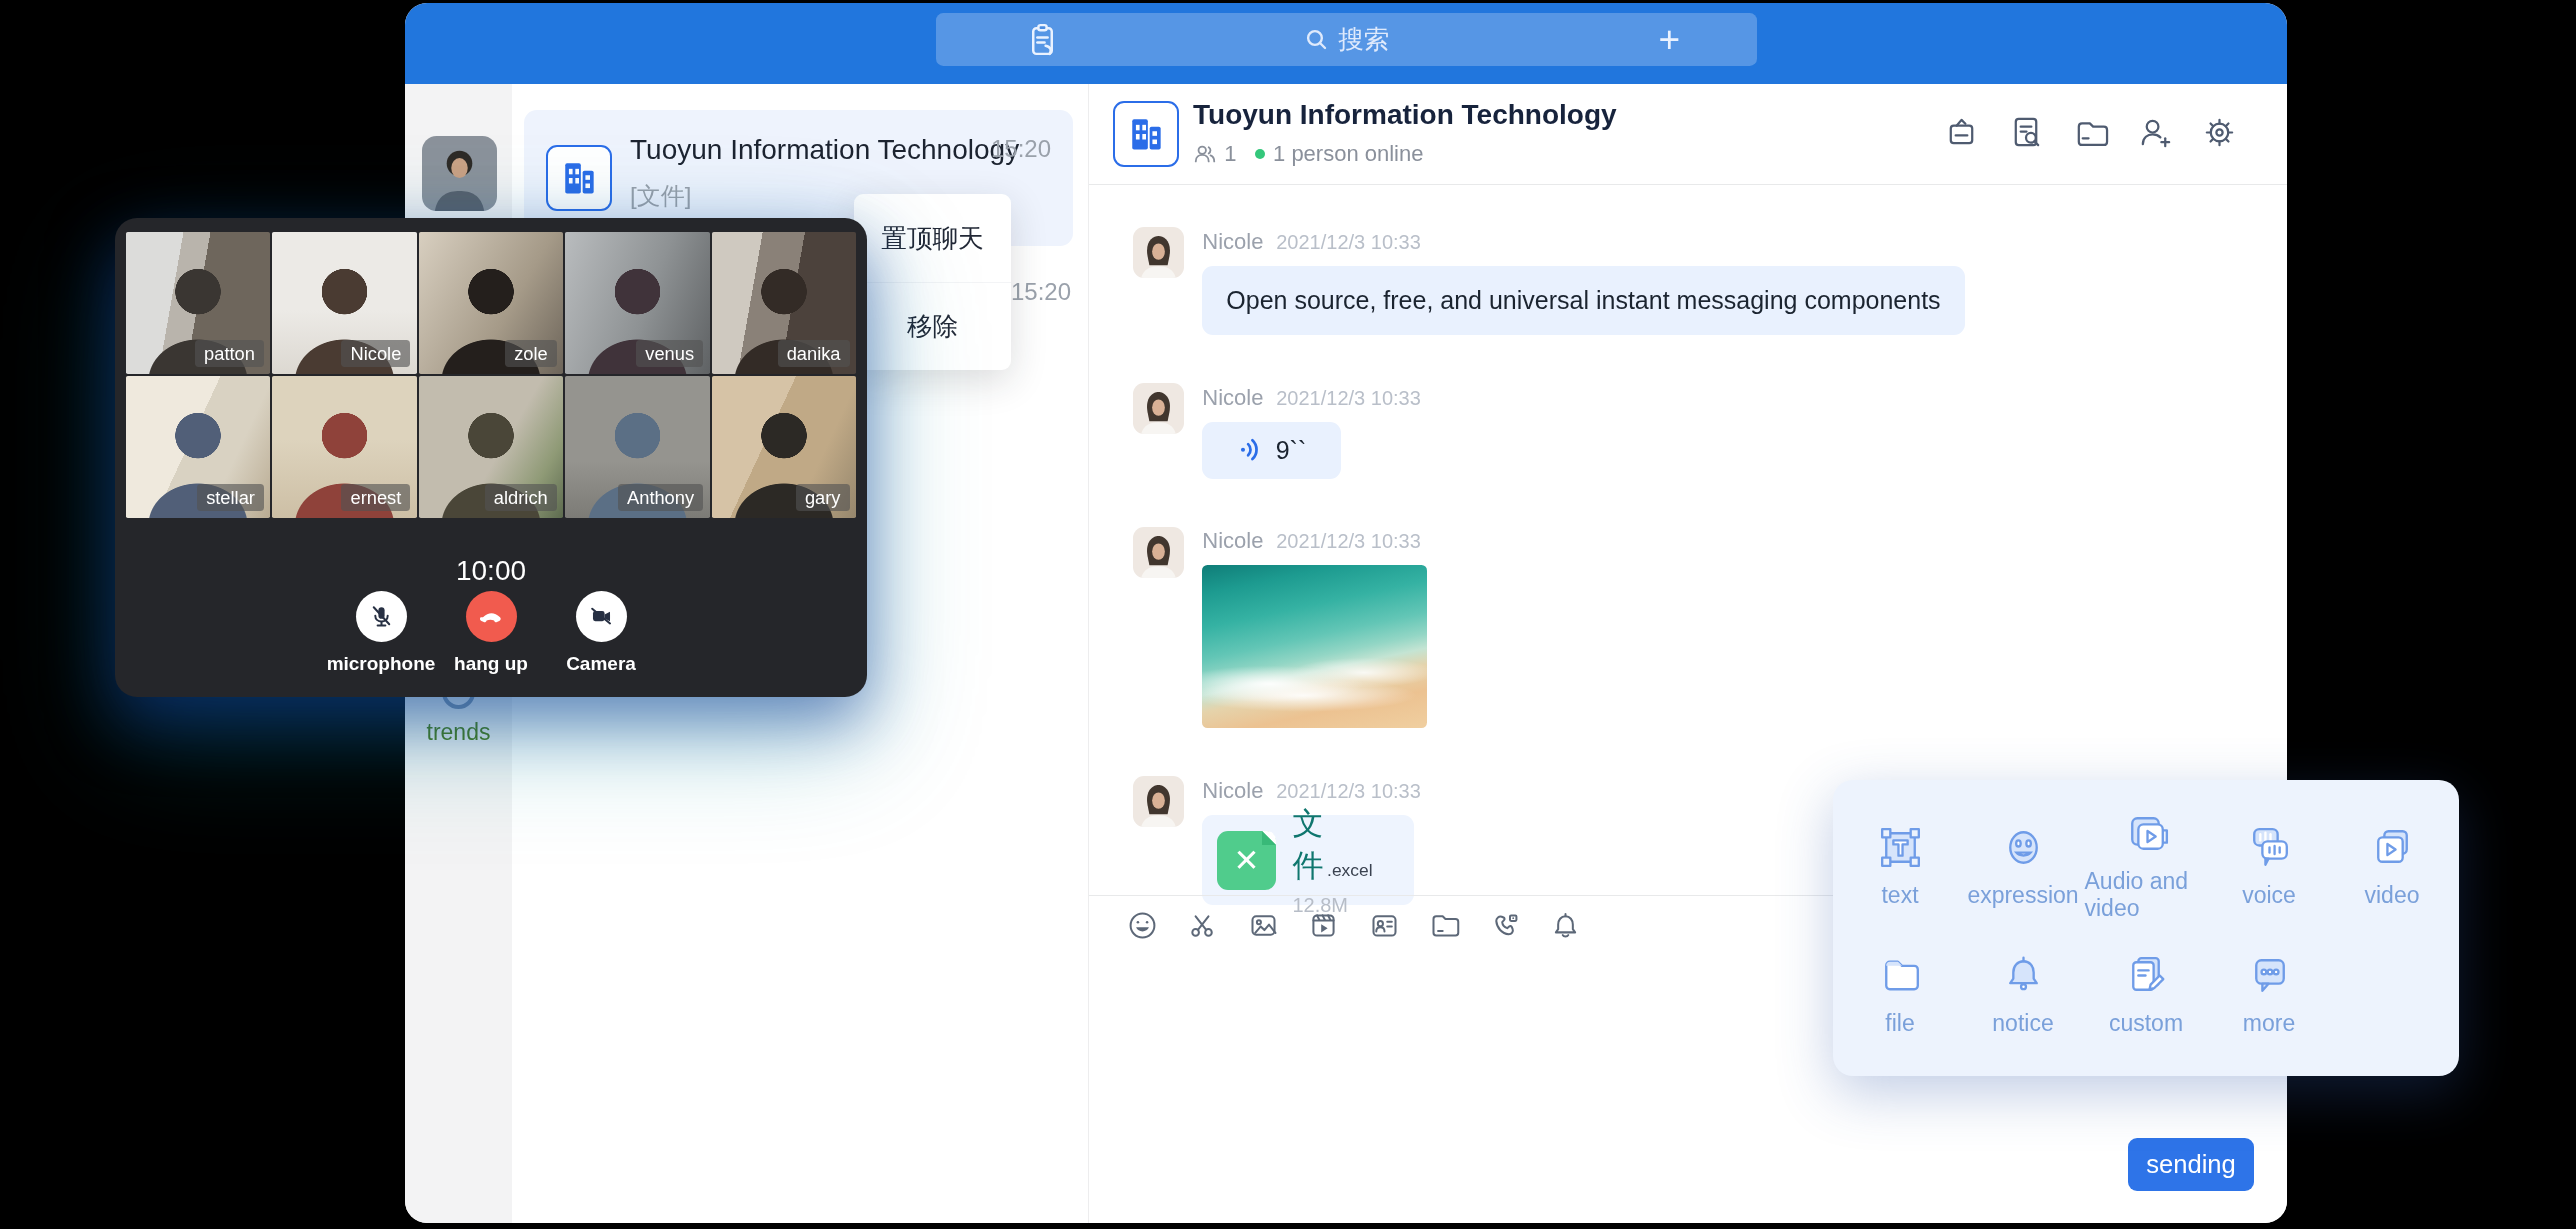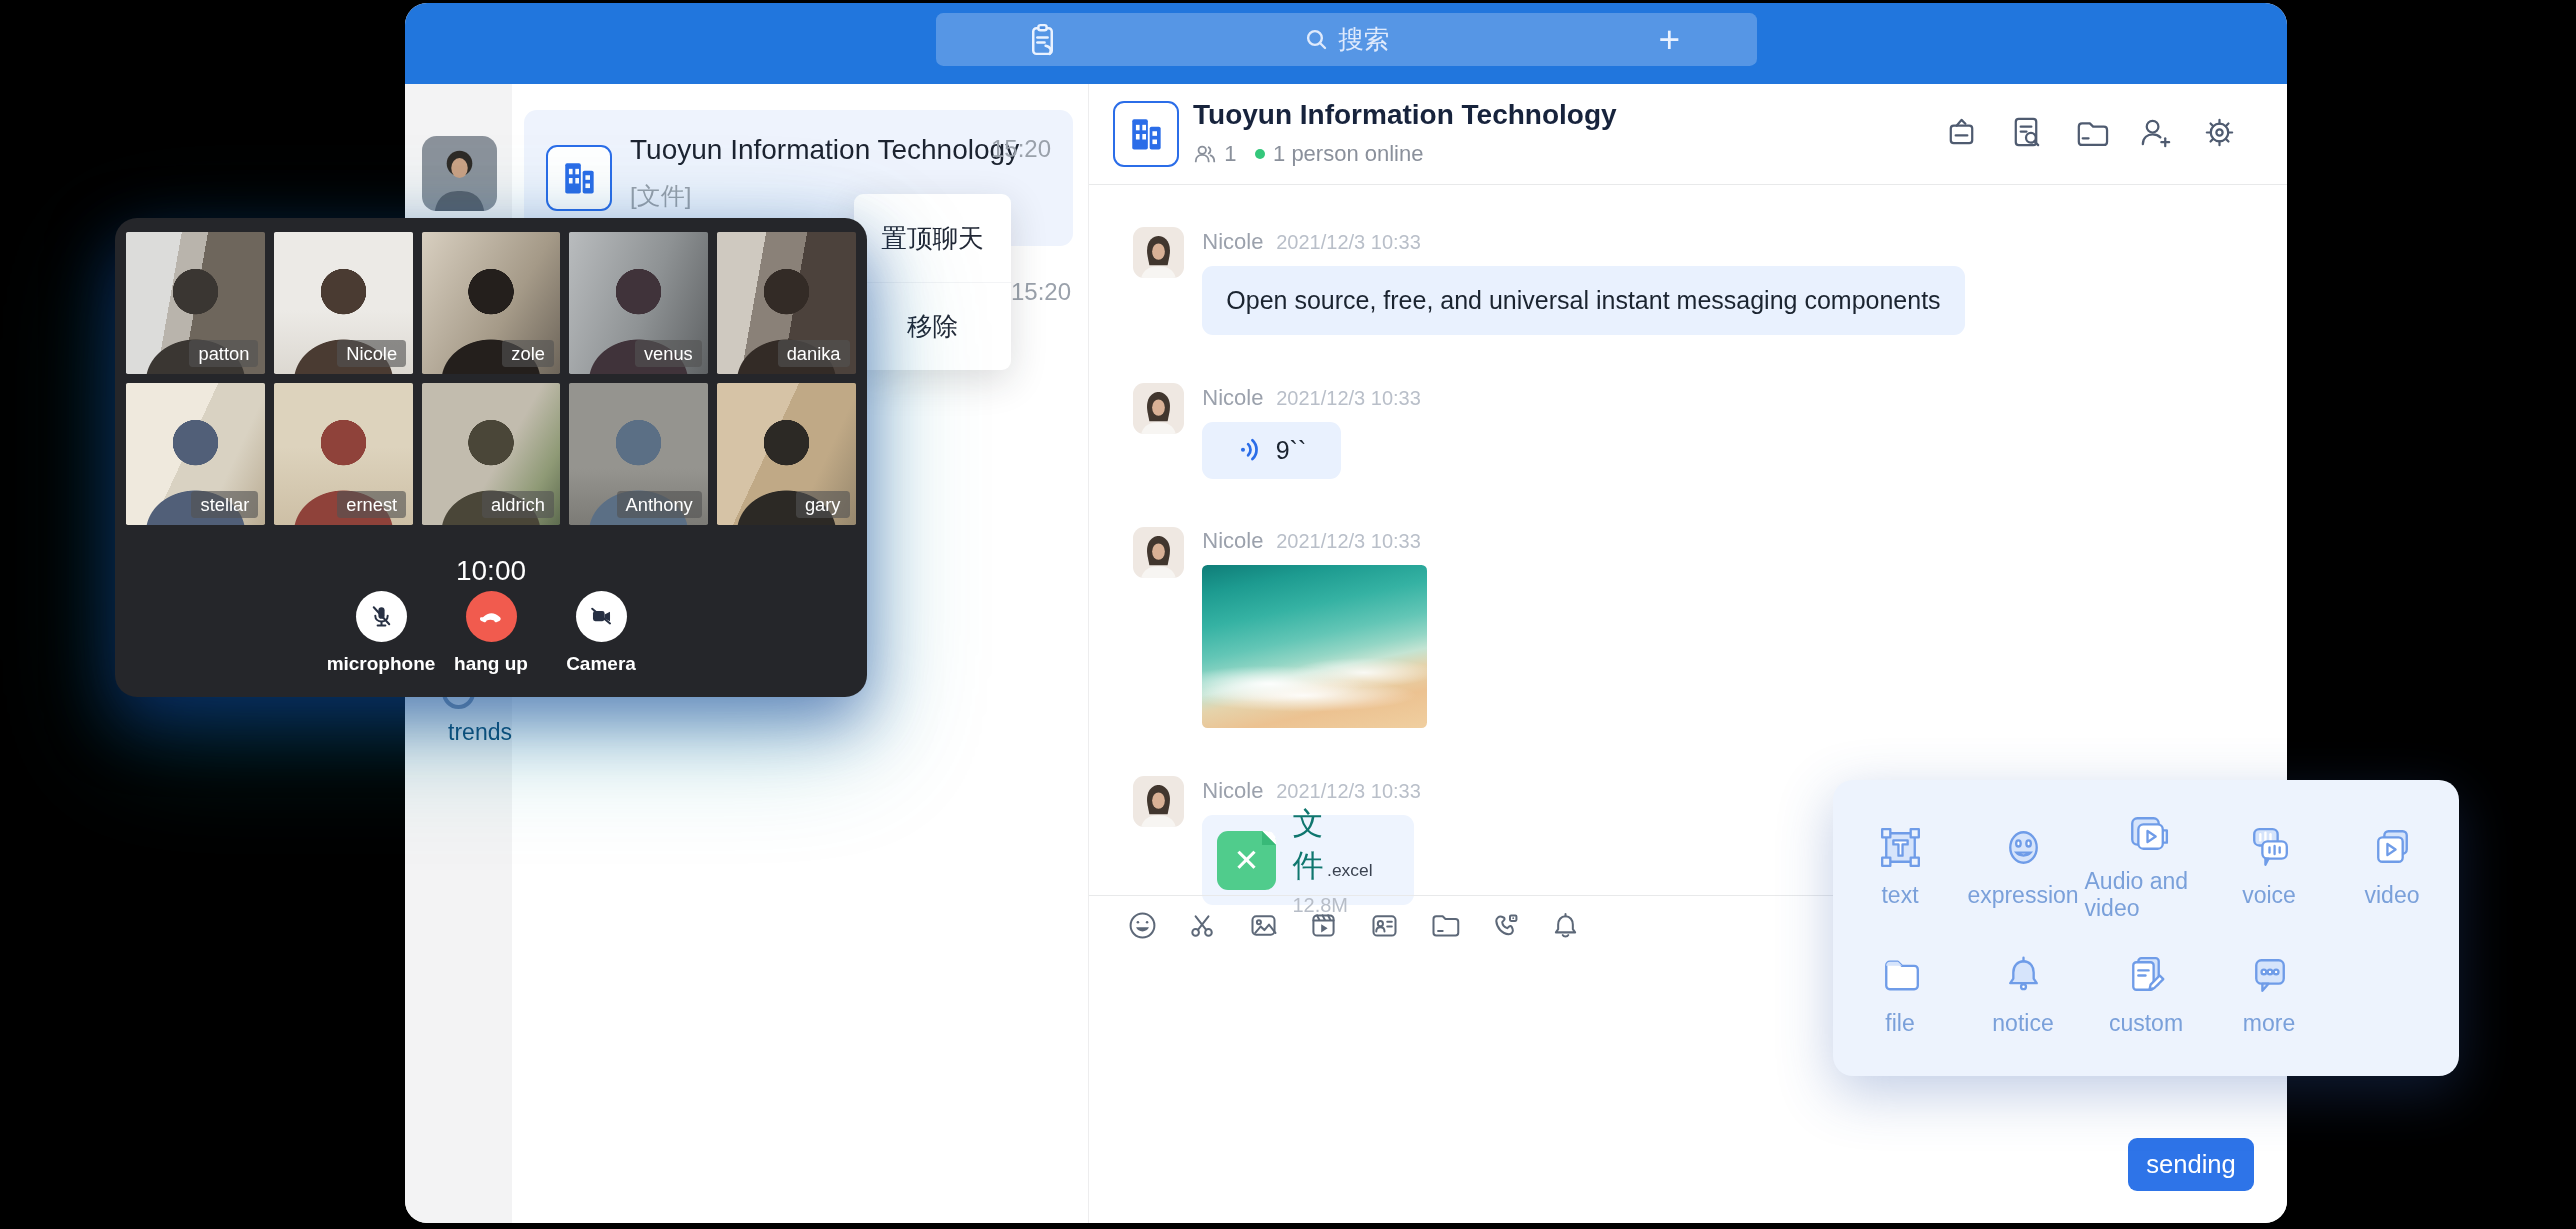--- a/index.html
+++ b/index.html
@@ -20,22 +20,22 @@
   .winbody { display:flex; height:1140px; }
 
   
   .rail { width:107px; background:#f3f3f4; position:relative; flex:none; }
   .rail-avatar { position:absolute; left:16.5px; top:52px; width:75px; height:75px;
                  border-radius:14.6px; overflow:hidden; }
   .rail-pill { position:absolute; left:20px; top:165px; width:66px; height:57px;
                border-radius:11px; background:#e3e3e5; }
   .trend-circle { position:absolute; left:37px; top:592px; width:33px; height:33px;
                   border-radius:50%; border:4.6px solid #8696ad; background:#f3f3f4; }
-  .trend-label { position:absolute; left:0; top:635px; width:107px; text-align:right;
-                 font-size:23px; color:#0c4a6e; }
+  .trend-label { position:absolute; left:0; top:635px; width:107px; text-align:center;
+                 font-size:23px; color:#4d7c0f; }
 
   
   .chatlist { width:576px; background:#fff; position:relative; flex:none; }
   .cl-item { position:absolute; left:12px; top:25.6px; width:549px; height:136px;
              background:#eef3fd; border-radius:12.8px; cursor:pointer; }
   .org-icon { width:66px; height:66px; border-radius:11px; background:#fff;
               border:2.7px solid #2b6de8; display:flex; align-items:center; justify-content:center; }
   .cl-item .org-icon { position:absolute; left:22px; top:35px; }
   .cl-title { position:absolute; left:106px; top:24px; font-size:28px; color:#1c2330; font-weight:500; }
   .cl-sub   { position:absolute; left:106px; top:70px; font-size:24px; color:#99a0aa; }
@@ -97,21 +97,21 @@
   .ticon { width:33px; height:33px; cursor:pointer; }
   .send-btn { position:absolute; right:33px; bottom:33px; width:126px; height:53px;
               background:#2e74e8; color:#fff; font-size:25.6px; border:none; border-radius:9.1px;
               display:flex; align-items:center; justify-content:center; cursor:pointer; }
 
   
   .call { position:absolute; left:115px; top:218px; width:752px; height:479px; z-index:40;
           background:#25262a; border-radius:22px;
           box-shadow:0 24px 64px rgba(17,55,150,.55), 0 42px 119px rgba(0,150,160,.30); }
   .call-grid { position:absolute; left:11px; top:13.7px; width:730px;
-               display:grid; grid-template-columns:repeat(5,1fr); gap:9px; }
+               display:grid; grid-template-columns:repeat(5,1fr); gap:2px; }
   .tile { position:relative; height:142px; border-radius:1.8px; overflow:hidden; }
   .tile::after { content:""; position:absolute; inset:0;
       background:
         radial-gradient(circle 23px at 50% 42%, var(--p) 98%, transparent 100%),
         radial-gradient(ellipse 50px 42px at 50% 105%, var(--p) 98%, transparent 100%); }
   .tile .tag { position:absolute; right:6.4px; bottom:6.4px; z-index:2;
                background:rgba(82,82,82,.62); color:#fff; font-size:18.3px;
                padding:2.7px 9.1px; border-radius:3.7px; }
   .t1 { background:linear-gradient(100deg,#dcdcda 0 34%,#b9b4ac 34% 50%,#6e665c 50%); --p:#3a3632; }
   .t2 { background:linear-gradient(180deg,#eceae6 0 55%,#dcd8d1); --p:#4a3b32; }

